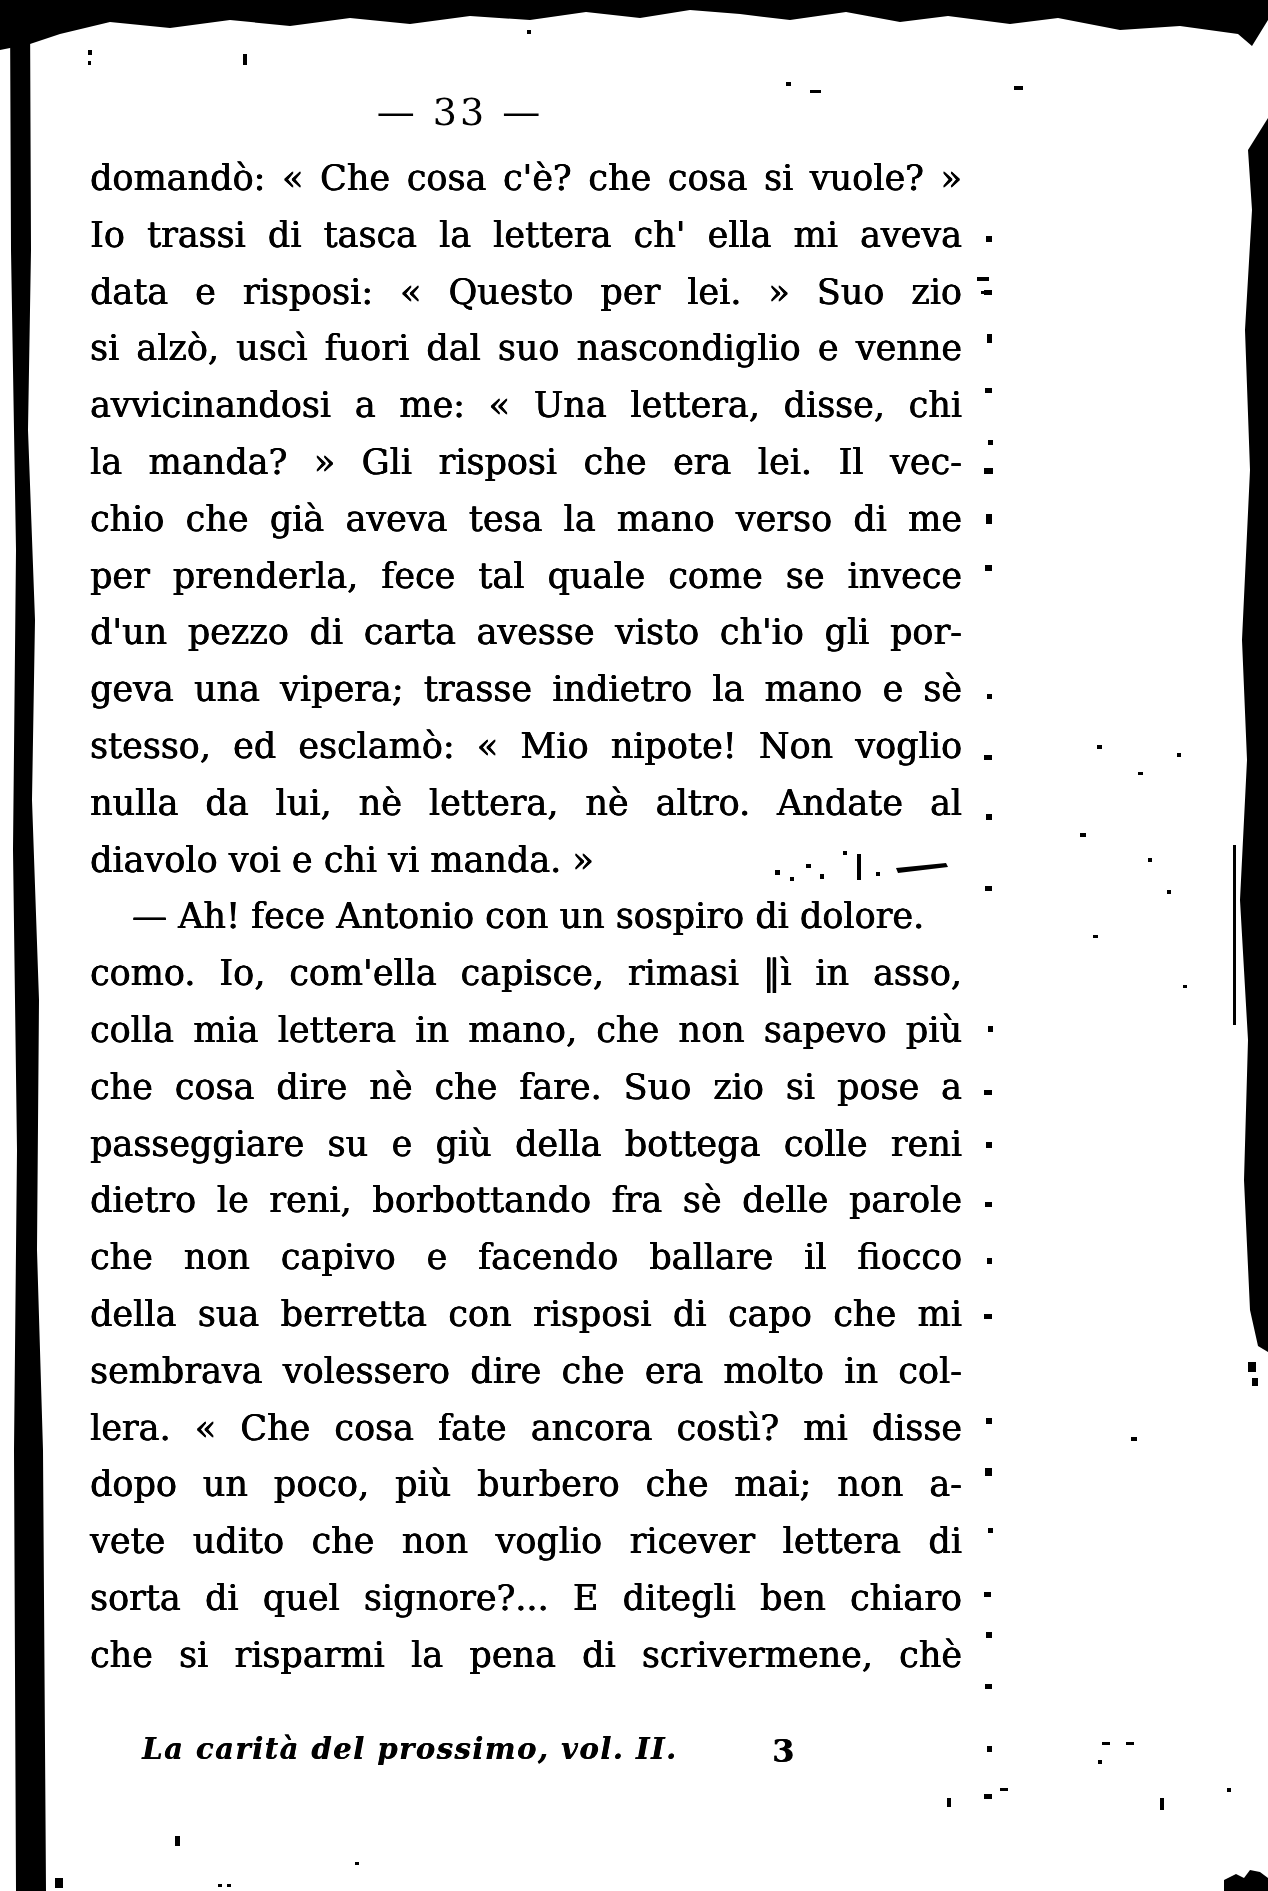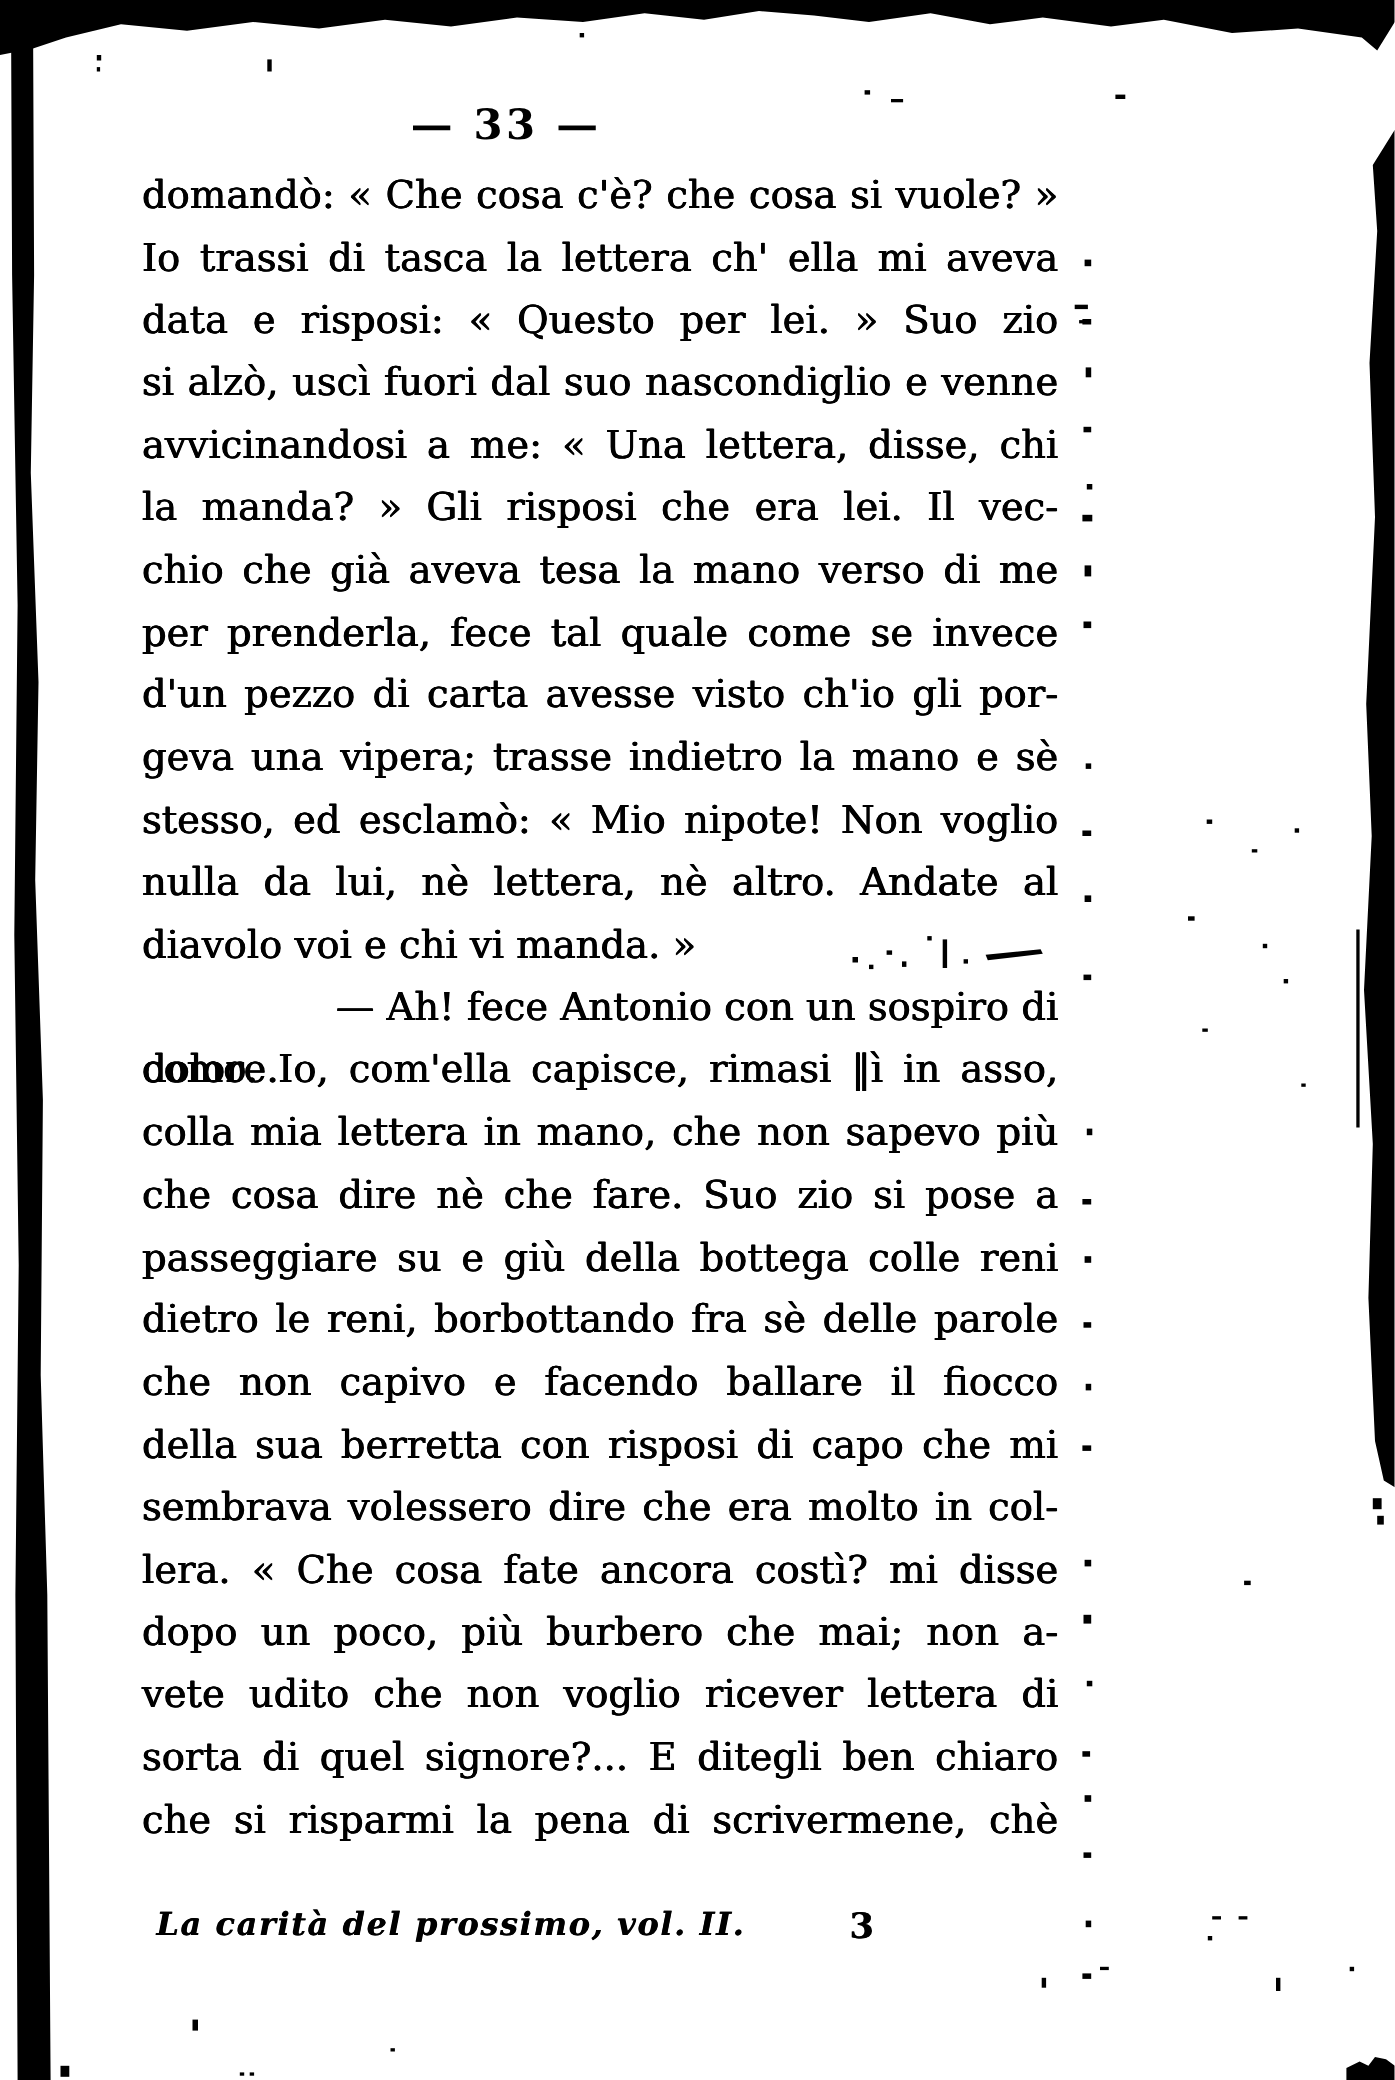--- a/index.html
+++ b/index.html
@@ -4,28 +4,27 @@
 <style>
   html,body{margin:0;padding:0;background:#fff;}
   .page{
     position:relative;width:1268px;height:1891px;background:#ffffff;
     overflow:hidden;color:#000;
     font-family:"DejaVu Serif","Liberation Serif",serif;
   }
   .artifacts{position:absolute;left:0;top:0;width:1268px;height:1891px;}
   .header{
     position:absolute;left:90px;top:90px;width:740px;text-align:center;
-    font-size:38px;font-weight:700;letter-spacing:3px;
+    font-size:38px;font-weight:400;letter-spacing:3px;
   }
   .body{position:absolute;left:90px;top:150px;width:872px;}
   .line{
     height:56.8px;line-height:56.8px;font-size:35px;
     text-shadow:0.45px 0 0 #000,-0.3px 0 0 #000;
     overflow:visible;
-    margin-left:39px;
   }
   .j{text-align:justify;text-align-last:justify;}
   .l{text-align:right;text-align-last:left;}
   .ind{text-indent:42px;}
   .footer{position:absolute;left:142px;top:1732px;width:720px;height:44px;}
   .running-title{
     font-style:italic;font-weight:700;font-size:29px;letter-spacing:1.5px;
     text-shadow:0.4px 0 0 #000;
     text-align:center;
   }

